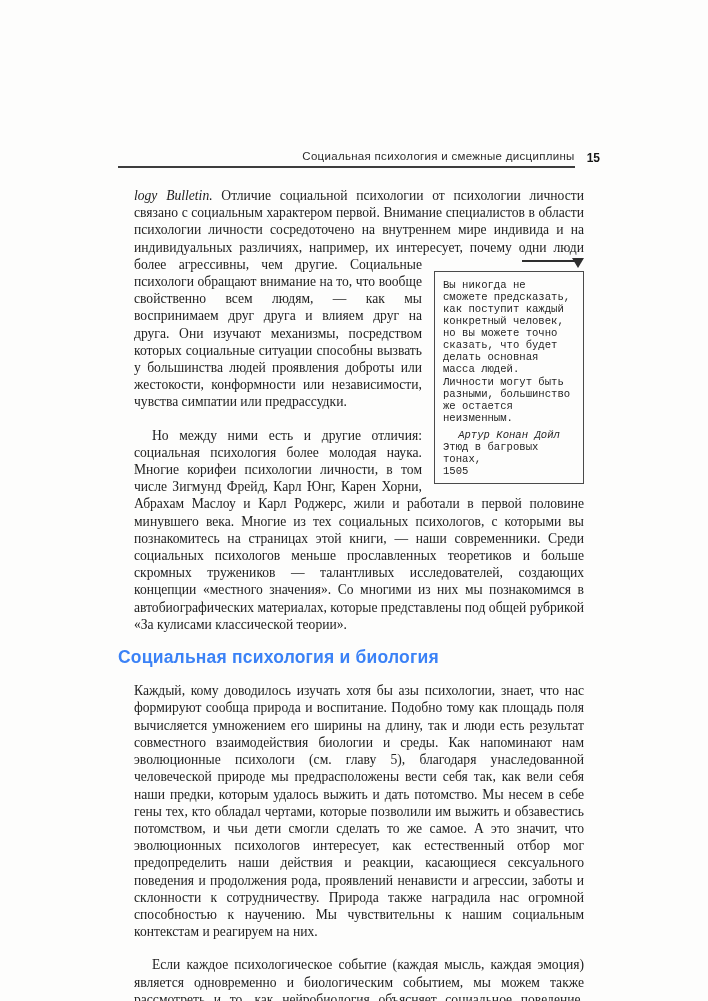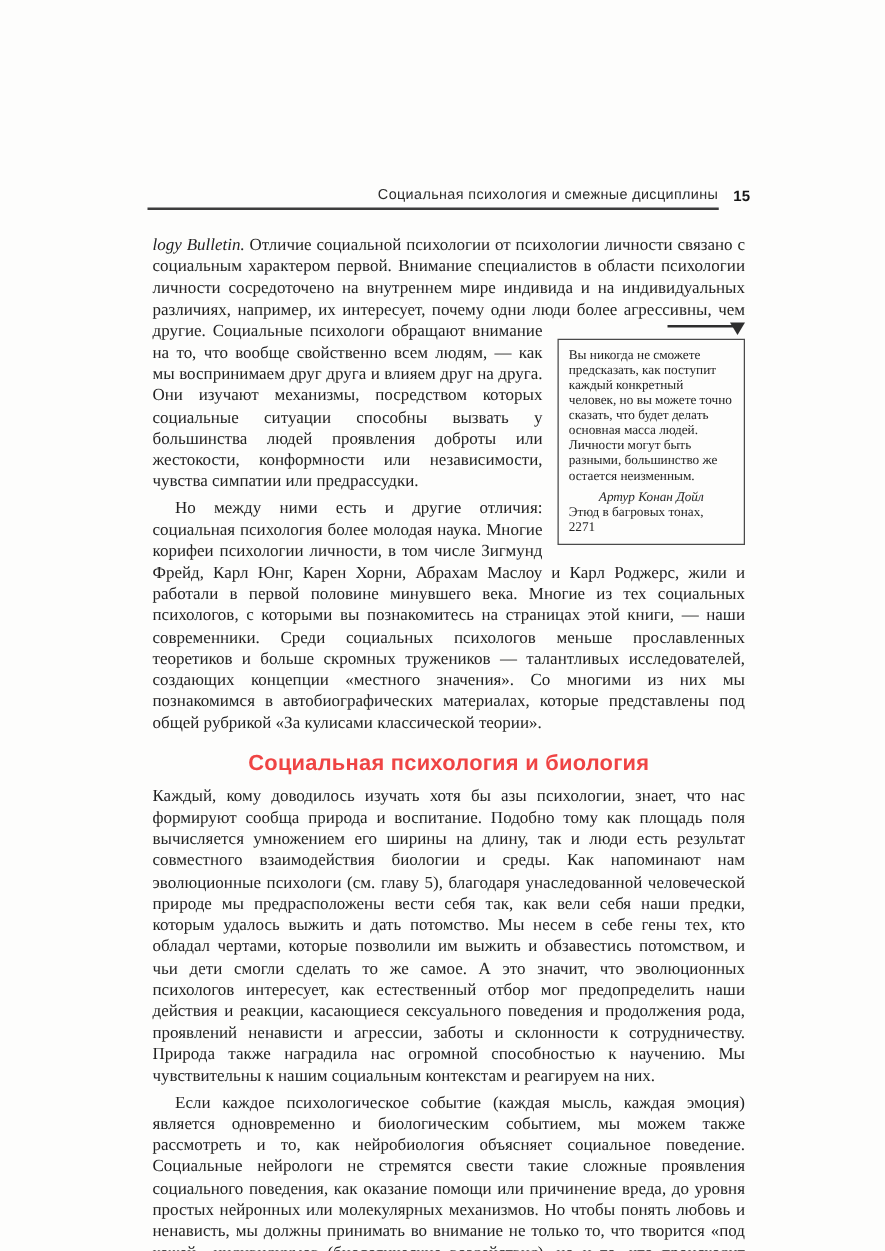--- a/index.html
+++ b/index.html
@@ -25,21 +25,21 @@
   .content {
     position: absolute;
     left: 118px;
     top: 150px;
     width: 482px;
   }
 
   
   .running-head {
     display: flex;
-    align-items: flex-start;
+    align-items: center;
     font-family: "Liberation Sans", sans-serif;
   }
   .head-left {
     flex: 1;
     text-align: right;
     font-size: 11.5px;
     letter-spacing: 0.3px;
     color: #2c2c2c;
     padding-bottom: 4px;
     border-bottom: 2px solid #3d3d3d;
@@ -52,21 +52,21 @@
     padding-bottom: 2px;
   }
 
   
   .body-text {
     margin-top: 19px;
     font-size: 13.6px;
     line-height: 17.2px;
     text-align: justify;
   }
-  .para { margin: 4px; }
+  .para { margin: 16px; }
   .para.indent { text-indent: 18px; }
   .lead-italic { font-style: italic; }
 
   
   .quote-float {
     display: block;
     float: right;
     width: 150px;
     margin: 0 0 6px 12px;
   }
@@ -93,21 +93,21 @@
     height: 0;
     border-left: 6.5px solid transparent;
     border-right: 6.5px solid transparent;
     border-top: 10px solid #2e2e2e;
   }
   .quote-box {
     display: block;
     border: 1.5px solid #4a4a4a;
     background: #fdfdfc;
     padding: 7px 8px 6px 8px;
-    font-family: Liberation Serif, serif;
+    font-family: Liberation Mono, monospace;
     font-size: 10.6px;
     line-height: 12.1px;
     color: #242424;
     text-align: left;
   }
   .quote-text { display: block; }
   .quote-attrib {
     display: block;
     text-align: center;
     font-style: italic;
@@ -116,22 +116,22 @@
   .quote-source {
     display: block;
   }
 
   
   .section-heading {
     font-family: "Liberation Sans", sans-serif;
     font-weight: bold;
     font-size: 17.5px;
     letter-spacing: 0.2px;
-    color: #ef4444;
-    text-align: center;
+    color: #3b82f6;
+    text-align: left;
     margin: 15px 0 9px 0;
   }
 </style>
 </head>
 <body>
 
 <div class="page">
   <div class="content">
 
     <div class="running-head">
@@ -142,21 +142,21 @@
     <div class="body-text">
 
       <p class="para"><em class="lead-italic">logy Bulletin.</em><span> Отличие социальной психологии от психологии личности связано с социальным характером первой. Внимание специалистов в области психологии личности сосредоточено на внутреннем мире индивида и на индивидуальных различиях, например, их интересует, почему одни люди более </span><span class="quote-float">
             <span class="callout-arrow">
               <span class="arrow-line"></span>
               <span class="arrow-head"></span>
             </span>
             <span class="quote-box">
               <span class="quote-text">Вы никогда не сможете предсказать, как поступит каждый конкретный человек, но вы можете точно сказать, что будет делать основная масса людей. Личности могут быть разными, большинство же остается неизменным.</span>
               <span class="quote-attrib">Артур Конан Дойл</span>
-              <span class="quote-source"><span>Этюд в багровых тонах,</span><br><span>2271</span></span>
+              <span class="quote-source"><span>Этюд в багровых тонах,</span><br><span>1505</span></span>
             </span>
           </span><span>агрессивны, чем другие. Социальные психологи обращают внимание на то, что вообще свойственно всем людям, — как мы воспринимаем друг друга и влияем друг на друга. Они изучают механизмы, посредством которых социальные ситуации способны вызвать у большинства людей проявления доброты или жестокости, конформности или независимости, чувства симпатии или предрассудки.</span></p>
 
       <p class="para indent">Но между ними есть и другие отличия: социальная психология более молодая наука. Многие корифеи психологии личности, в том числе Зигмунд Фрейд, Карл Юнг, Карен Хорни, Абрахам Маслоу и Карл Роджерс, жили и работали в первой половине минувшего века. Многие из тех социальных психологов, с которыми вы познакомитесь на страницах этой книги, — наши современники. Среди социальных психологов меньше прославленных теоретиков и больше скромных тружеников — талантливых исследователей, создающих концепции «местного значения». Со многими из них мы познакомимся в автобиографических материалах, которые представлены под общей рубрикой «За кулисами классической теории».</p>
 
       <h2 class="section-heading">Социальная психология и биология</h2>
 
       <p class="para">Каждый, кому доводилось изучать хотя бы азы психологии, знает, что нас формируют сообща природа и воспитание. Подобно тому как площадь поля вычисляется умножением его ширины на длину, так и люди есть результат совместного взаимодействия биологии и среды. Как напоминают нам эволюционные психологи (см. главу 5), благодаря унаследованной человеческой природе мы предрасположены вести себя так, как вели себя наши предки, которым удалось выжить и дать потомство. Мы несем в себе гены тех, кто обладал чертами, которые позволили им выжить и обзавестись потомством, и чьи дети смогли сделать то же самое. А это значит, что эволюционных психологов интересует, как естественный отбор мог предопределить наши действия и реакции, касающиеся сексуального поведения и продолжения рода, проявлений ненависти и агрессии, заботы и склонности к сотрудничеству. Природа также наградила нас огромной способностью к научению. Мы чувствительны к нашим социальным контекстам и реагируем на них.</p>
 
       <p class="para indent">Если каждое психологическое событие (каждая мысль, каждая эмоция) является одновременно и биологическим событием, мы можем также рассмотреть и то, как нейробиология объясняет социальное поведение. Социальные нейрологи не стремятся свести такие сложные проявления социального поведения, как оказание помощи или причинение вреда, до уровня простых нейронных или молекулярных механизмов. Но чтобы понять любовь и ненависть, мы должны принимать во внимание не только то, что творится «под кожей» индивидуумов (биологические воздействия), но и то, что происходит между «кожными покровами» разных людей (социальные воздействия). Гормоны стресса влияют на наши чувства и поступки, социальный остракизм становится причиной повышения ар-</p>

